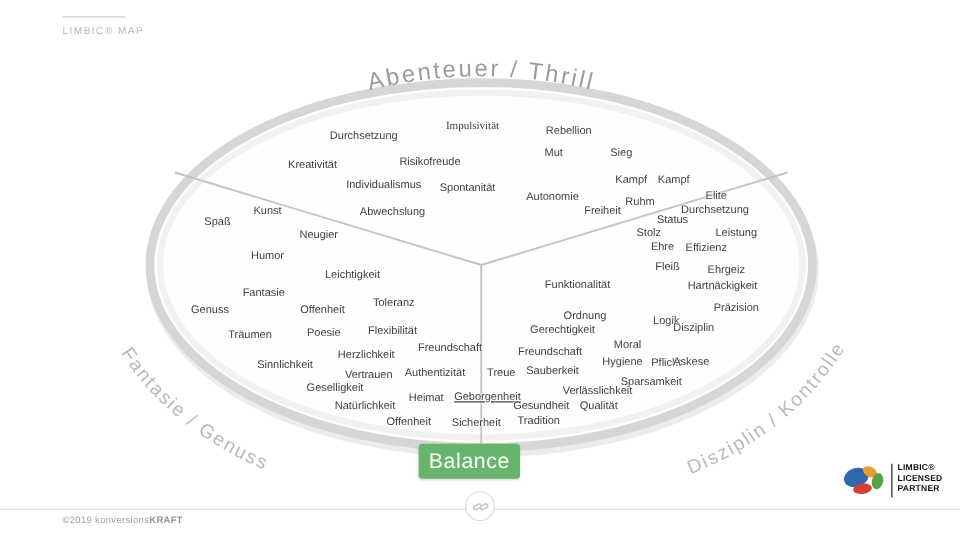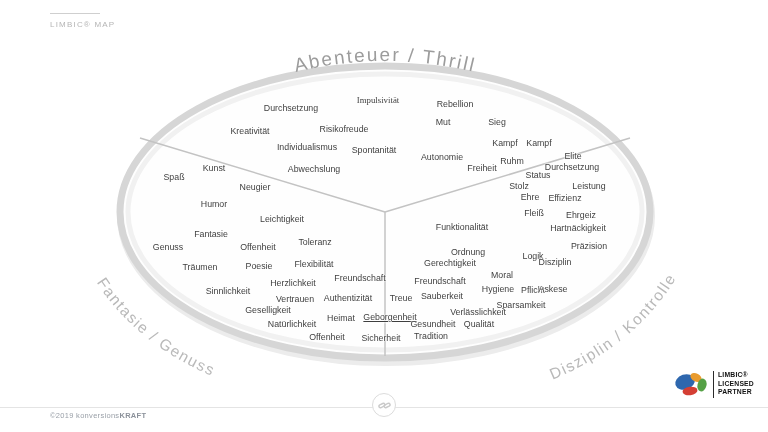--- a/index.html
+++ b/index.html
@@ -130,20 +130,21 @@
       <span class="word" style="left: 390px; top: 317px; text-decoration: underline;">Geborgenheit</span>
       <span class="word" style="left: 478px; top: 312px;">Verlässlichkeit</span>
       <span class="word" style="left: 292px; top: 324px;">Natürlichkeit</span>
       <span class="word" style="left: 327px; top: 337px;">Offenheit</span>
       <span class="word" style="left: 381px; top: 338px;">Sicherheit</span>
       <span class="word" style="left: 433px; top: 324px;">Gesundheit</span>
       <span class="word" style="left: 479px; top: 324px;">Qualität</span>
       <span class="word" style="left: 431px; top: 336px;">Tradition</span>
     </div>
 
+  <div class="region-box box-balance" style="background: rgb(103, 180, 108);">Balance</div>
 
   <div class="footer-rule"></div>
   <div class="footer-copy">
     <span>©2019  konversions</span><b>KRAFT</b>
   </div>
 
   <div class="footer-circle">
     <svg width="13" height="13" viewBox="0 0 13 13">
       <g stroke="#c9c9c9" fill="none" stroke-width="1.4" stroke-linecap="round">
         <rect x="0.8" y="5" width="6.2" height="3" rx="1.5" transform="rotate(-25 4 6.5)"></rect>

